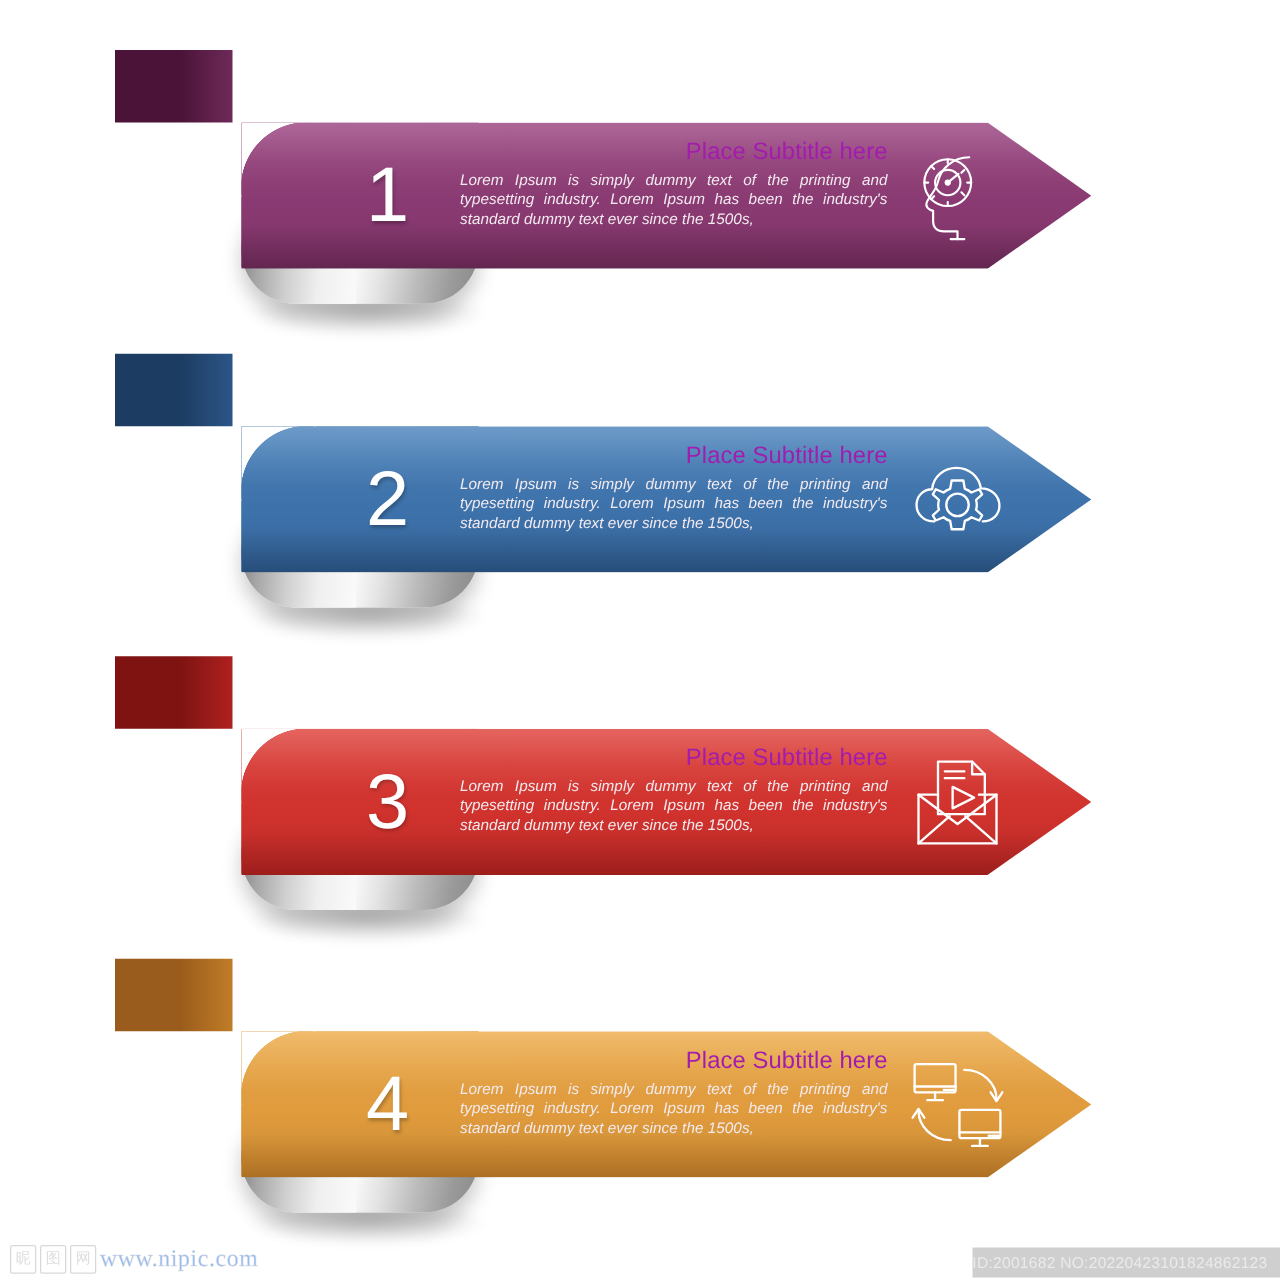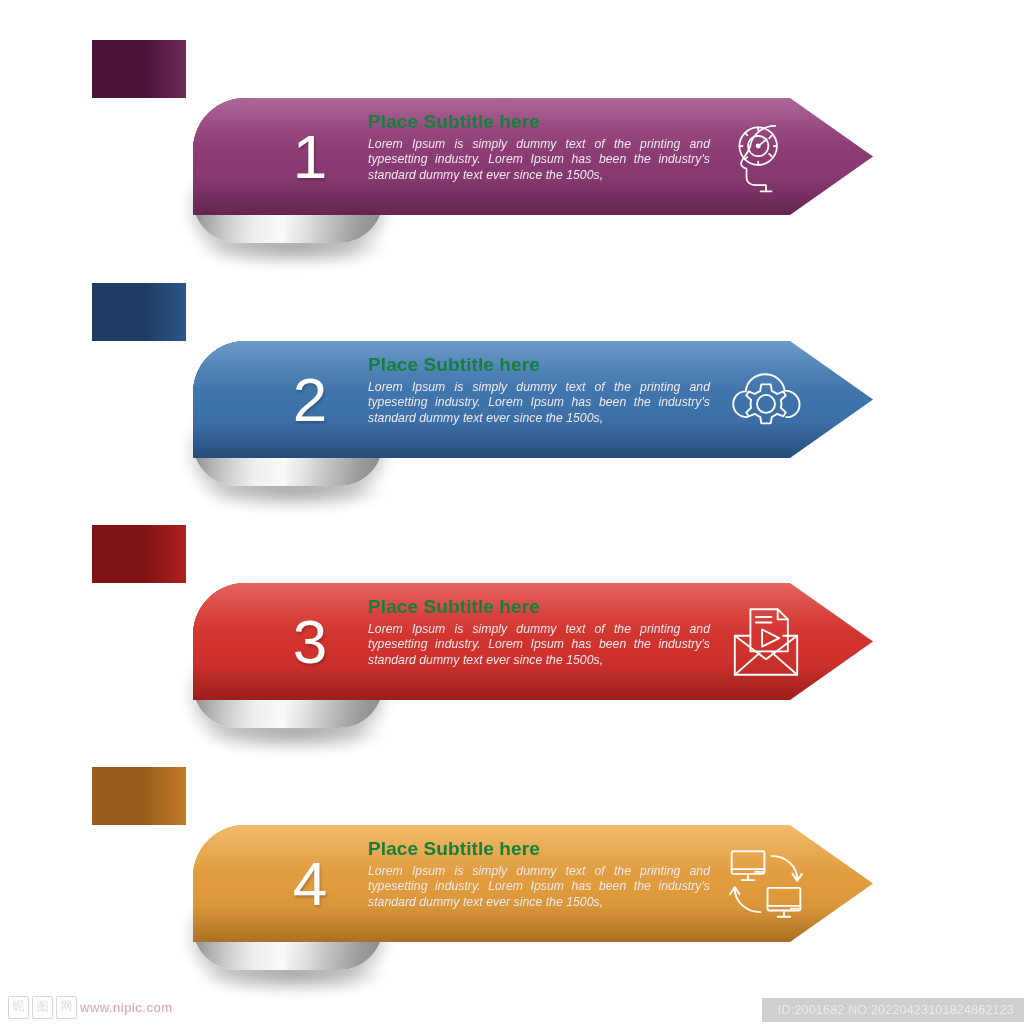--- a/index.html
+++ b/index.html
@@ -152,24 +152,24 @@
     letter-spacing: 0px;
     text-shadow: 1px 2px 3px rgba(0,0,0,0.25);
   }
   .textblock {
     position: absolute;
     left: 175px;
     top: 12px;
     width: 342px;
   }
   .subtitle {
-    color: #15803d;
+    color: #a21caf;
     font-size: 19px;
-    font-weight: bold;
-    text-align: left;
+    font-weight: normal;
+    text-align: right;
     margin: 0 0 3px 0;
     line-height: 1.25;
     letter-spacing: 0.1px;
   }
   .desc {
     color: #f2eaef;
     font-size: 12.2px;
     line-height: 1.28;
     text-align: justify;
     margin: 0;
@@ -220,34 +220,34 @@
     height: 21px;
     border: 1.6px solid #b9b9b9;
     border-radius: 2px;
     color: #c2c2c2;
     font-size: 12px;
     line-height: 19px;
     text-align: center;
     font-family: "DejaVu Sans", sans-serif;
   }
   .wm-url {
-    color: #be185d;
-    font-size: 13px;
+    color: #3b82f6;
+    font-size: 19px;
     letter-spacing: 0.5px;
-    font-family: Liberation Sans, sans-serif;
+    font-family: Liberation Serif, serif;
     -webkit-text-stroke: 0.4px #c0c0c0;
   }
   .wm-id {
     position: absolute;
     right: 0px;
     bottom: 2px;
     background: #cfcfcf;
     color: #eaeaea;
     font-size: 12.5px;
-    padding: 5px 10px 5px 16px;
+    padding: 5px 10px 5px 0;
     letter-spacing: 0.2px;
     font-family: "Liberation Sans", sans-serif;
   }
 </style>
 </head>
 <body>
 
 <div id="stage">
 
 <div class="row" style="top: 40px;">

